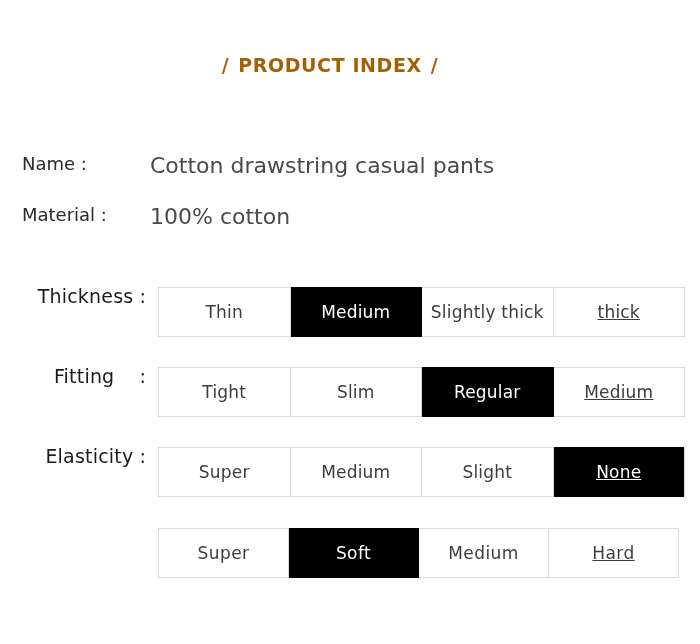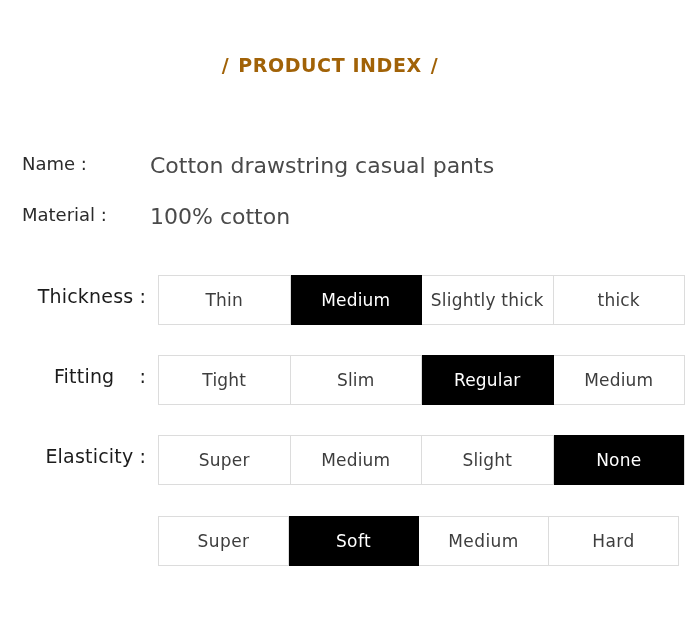--- a/index.html
+++ b/index.html
@@ -90,21 +90,21 @@
     white-space: nowrap;
     letter-spacing: 0.2px;
   }
   .attr-label .lbl-text { }
   .attr-label .colon { margin-left: 6px; }
   
   .attr-label.wide-colon .colon { margin-left: 25px; }
 
   .options {
     position: absolute;
-    top: 4px;
+    top: 16px;
     display: flex;
     height: 50px;
     box-sizing: border-box;
     border: 1px solid #dcdcdc;
     background: #ffffff;
   }
   .attr-row.r0 .options,
   .attr-row.r1 .options,
   .attr-row.r2 .options { left: 158px; width: 527px; }
   .attr-row.r3 .options { left: 158px; width: 521px; }
@@ -115,21 +115,21 @@
     align-items: center;
     justify-content: center;
     box-sizing: border-box;
     border-right: 1px solid #dcdcdc;
     font-size: 17px;
     color: #3d3d3d;
     white-space: nowrap;
     letter-spacing: 0.2px;
     overflow: hidden;
   }
-  .opt:last-child { border-right: none; }
+  .opt:last-child { border-right: none; text-decoration: underline; }
 
   .opt.selected {
     background: #000000;
     color: #ffffff;
     border-right-color: #000000;
     margin: -1px 0;
     height: 50px;
   }
   
   .attr-row.r0 .opt.selected,

